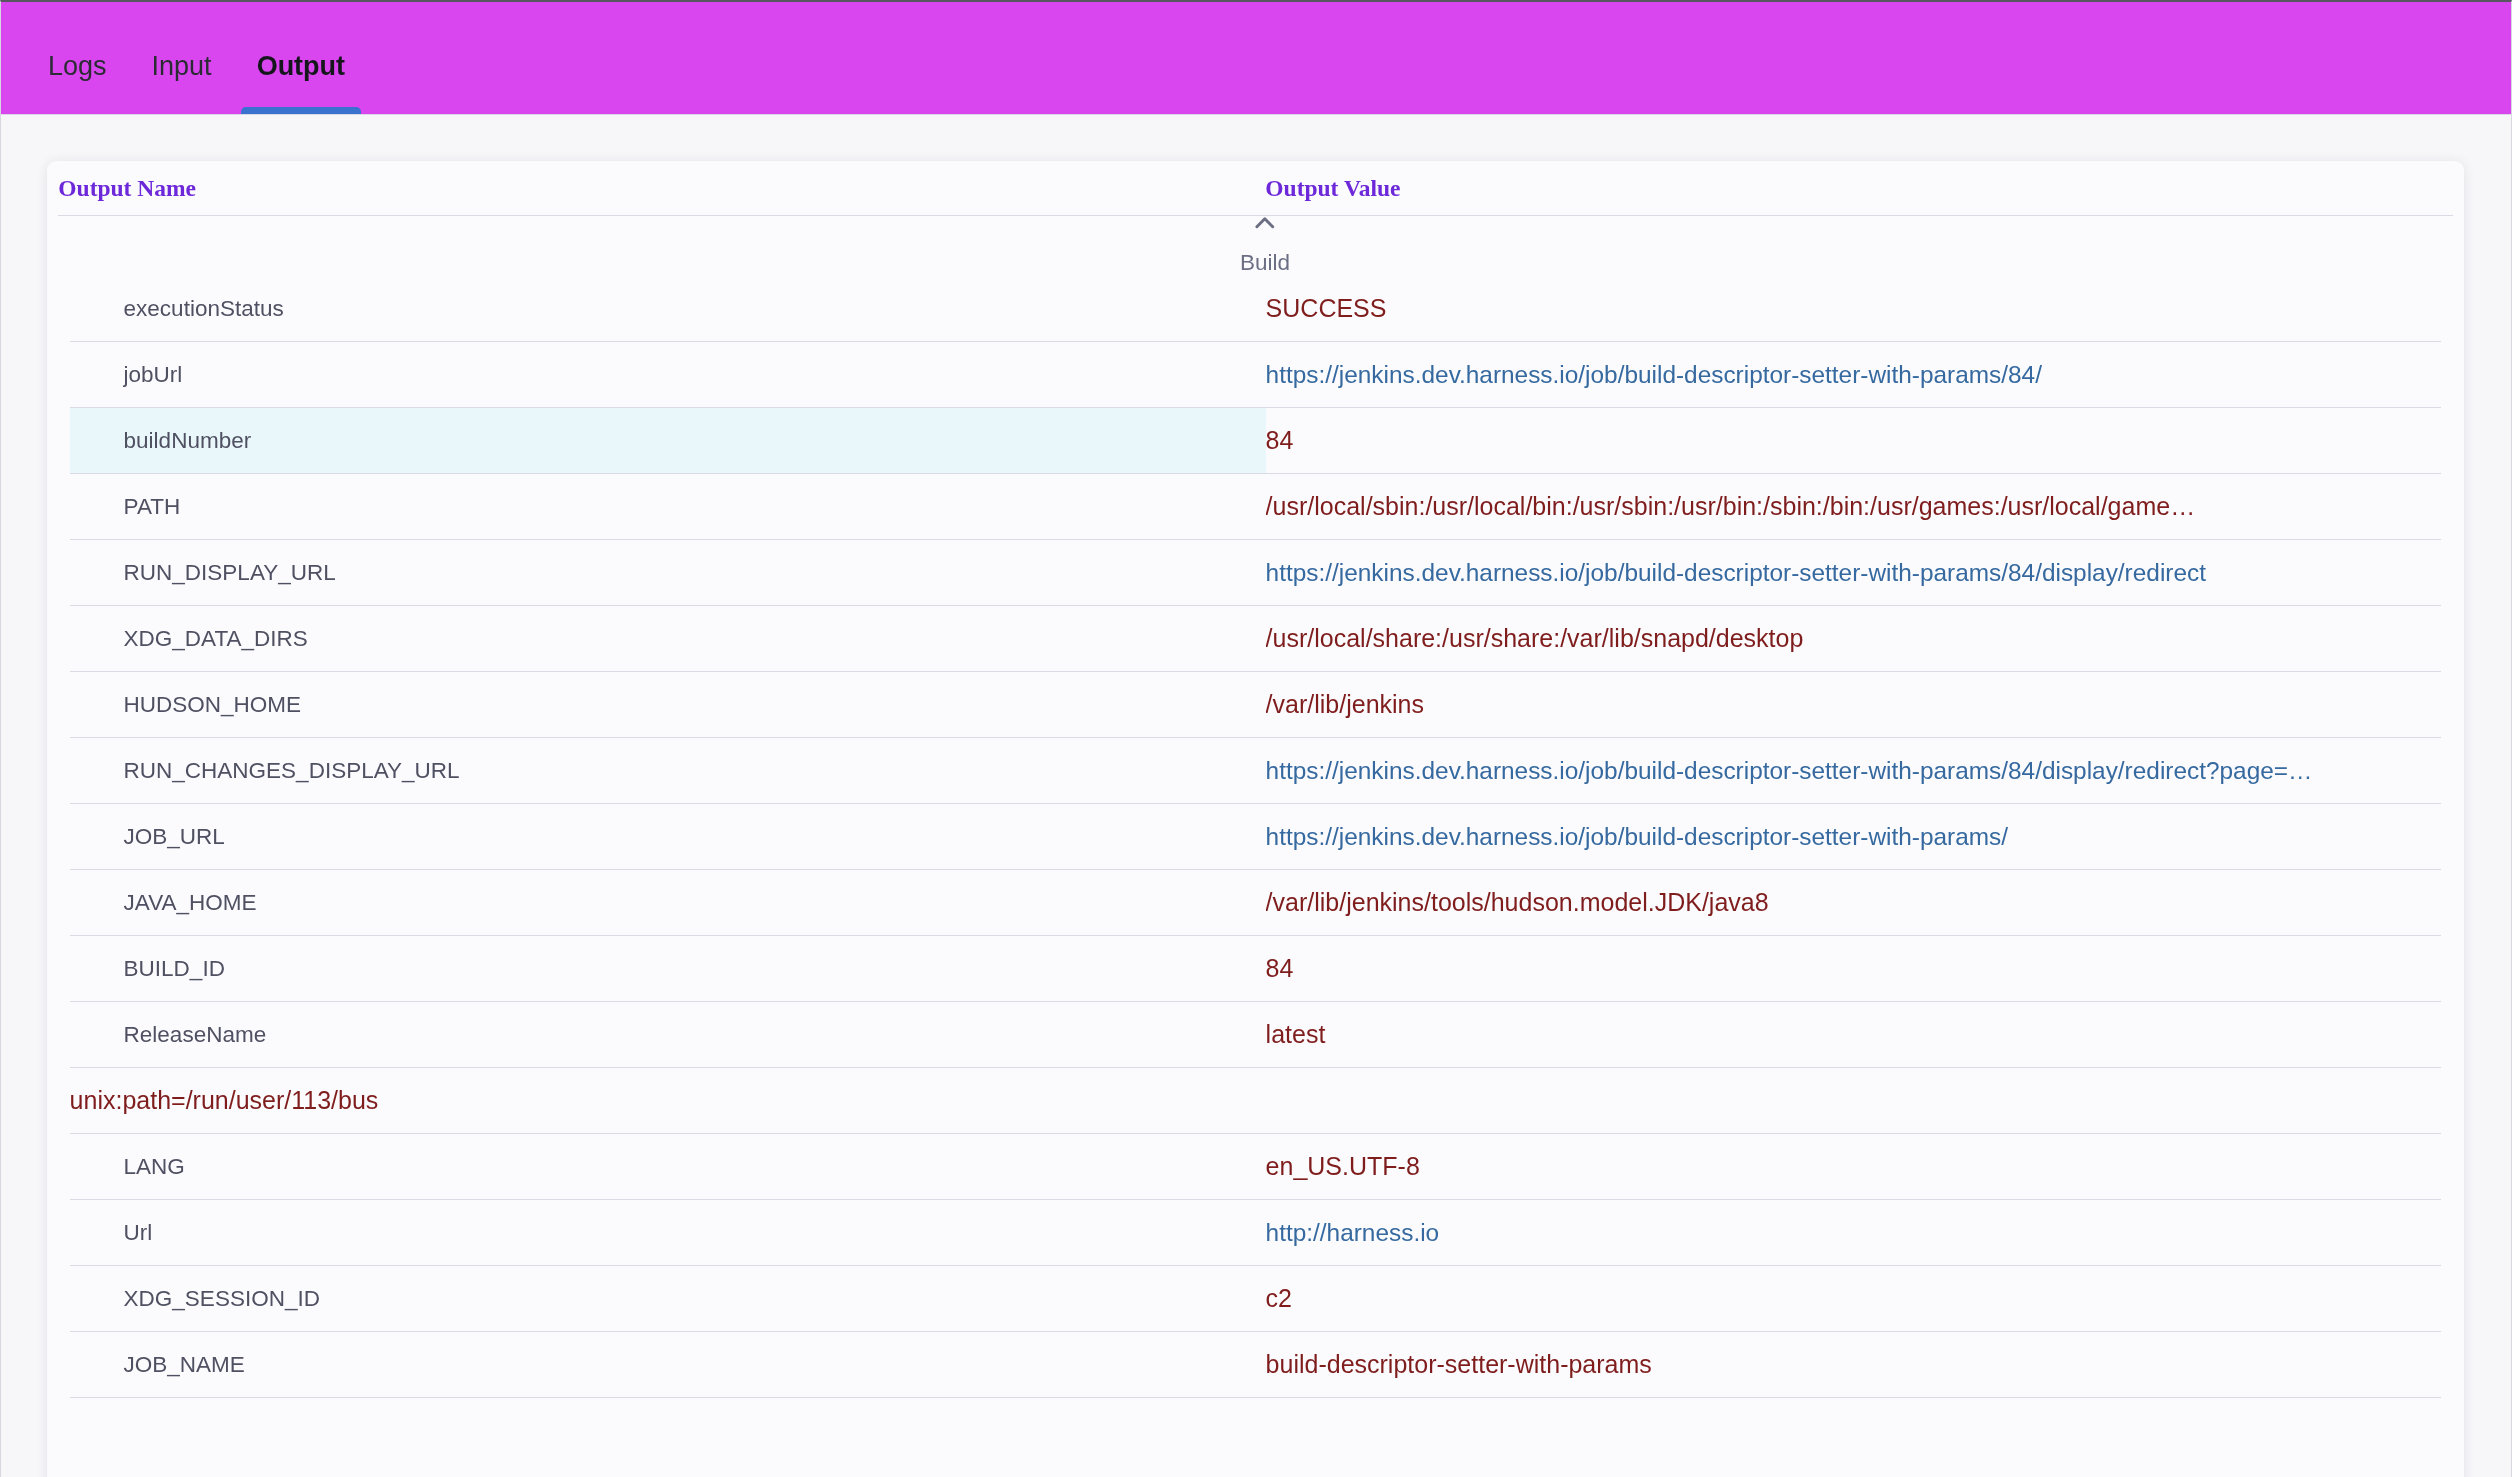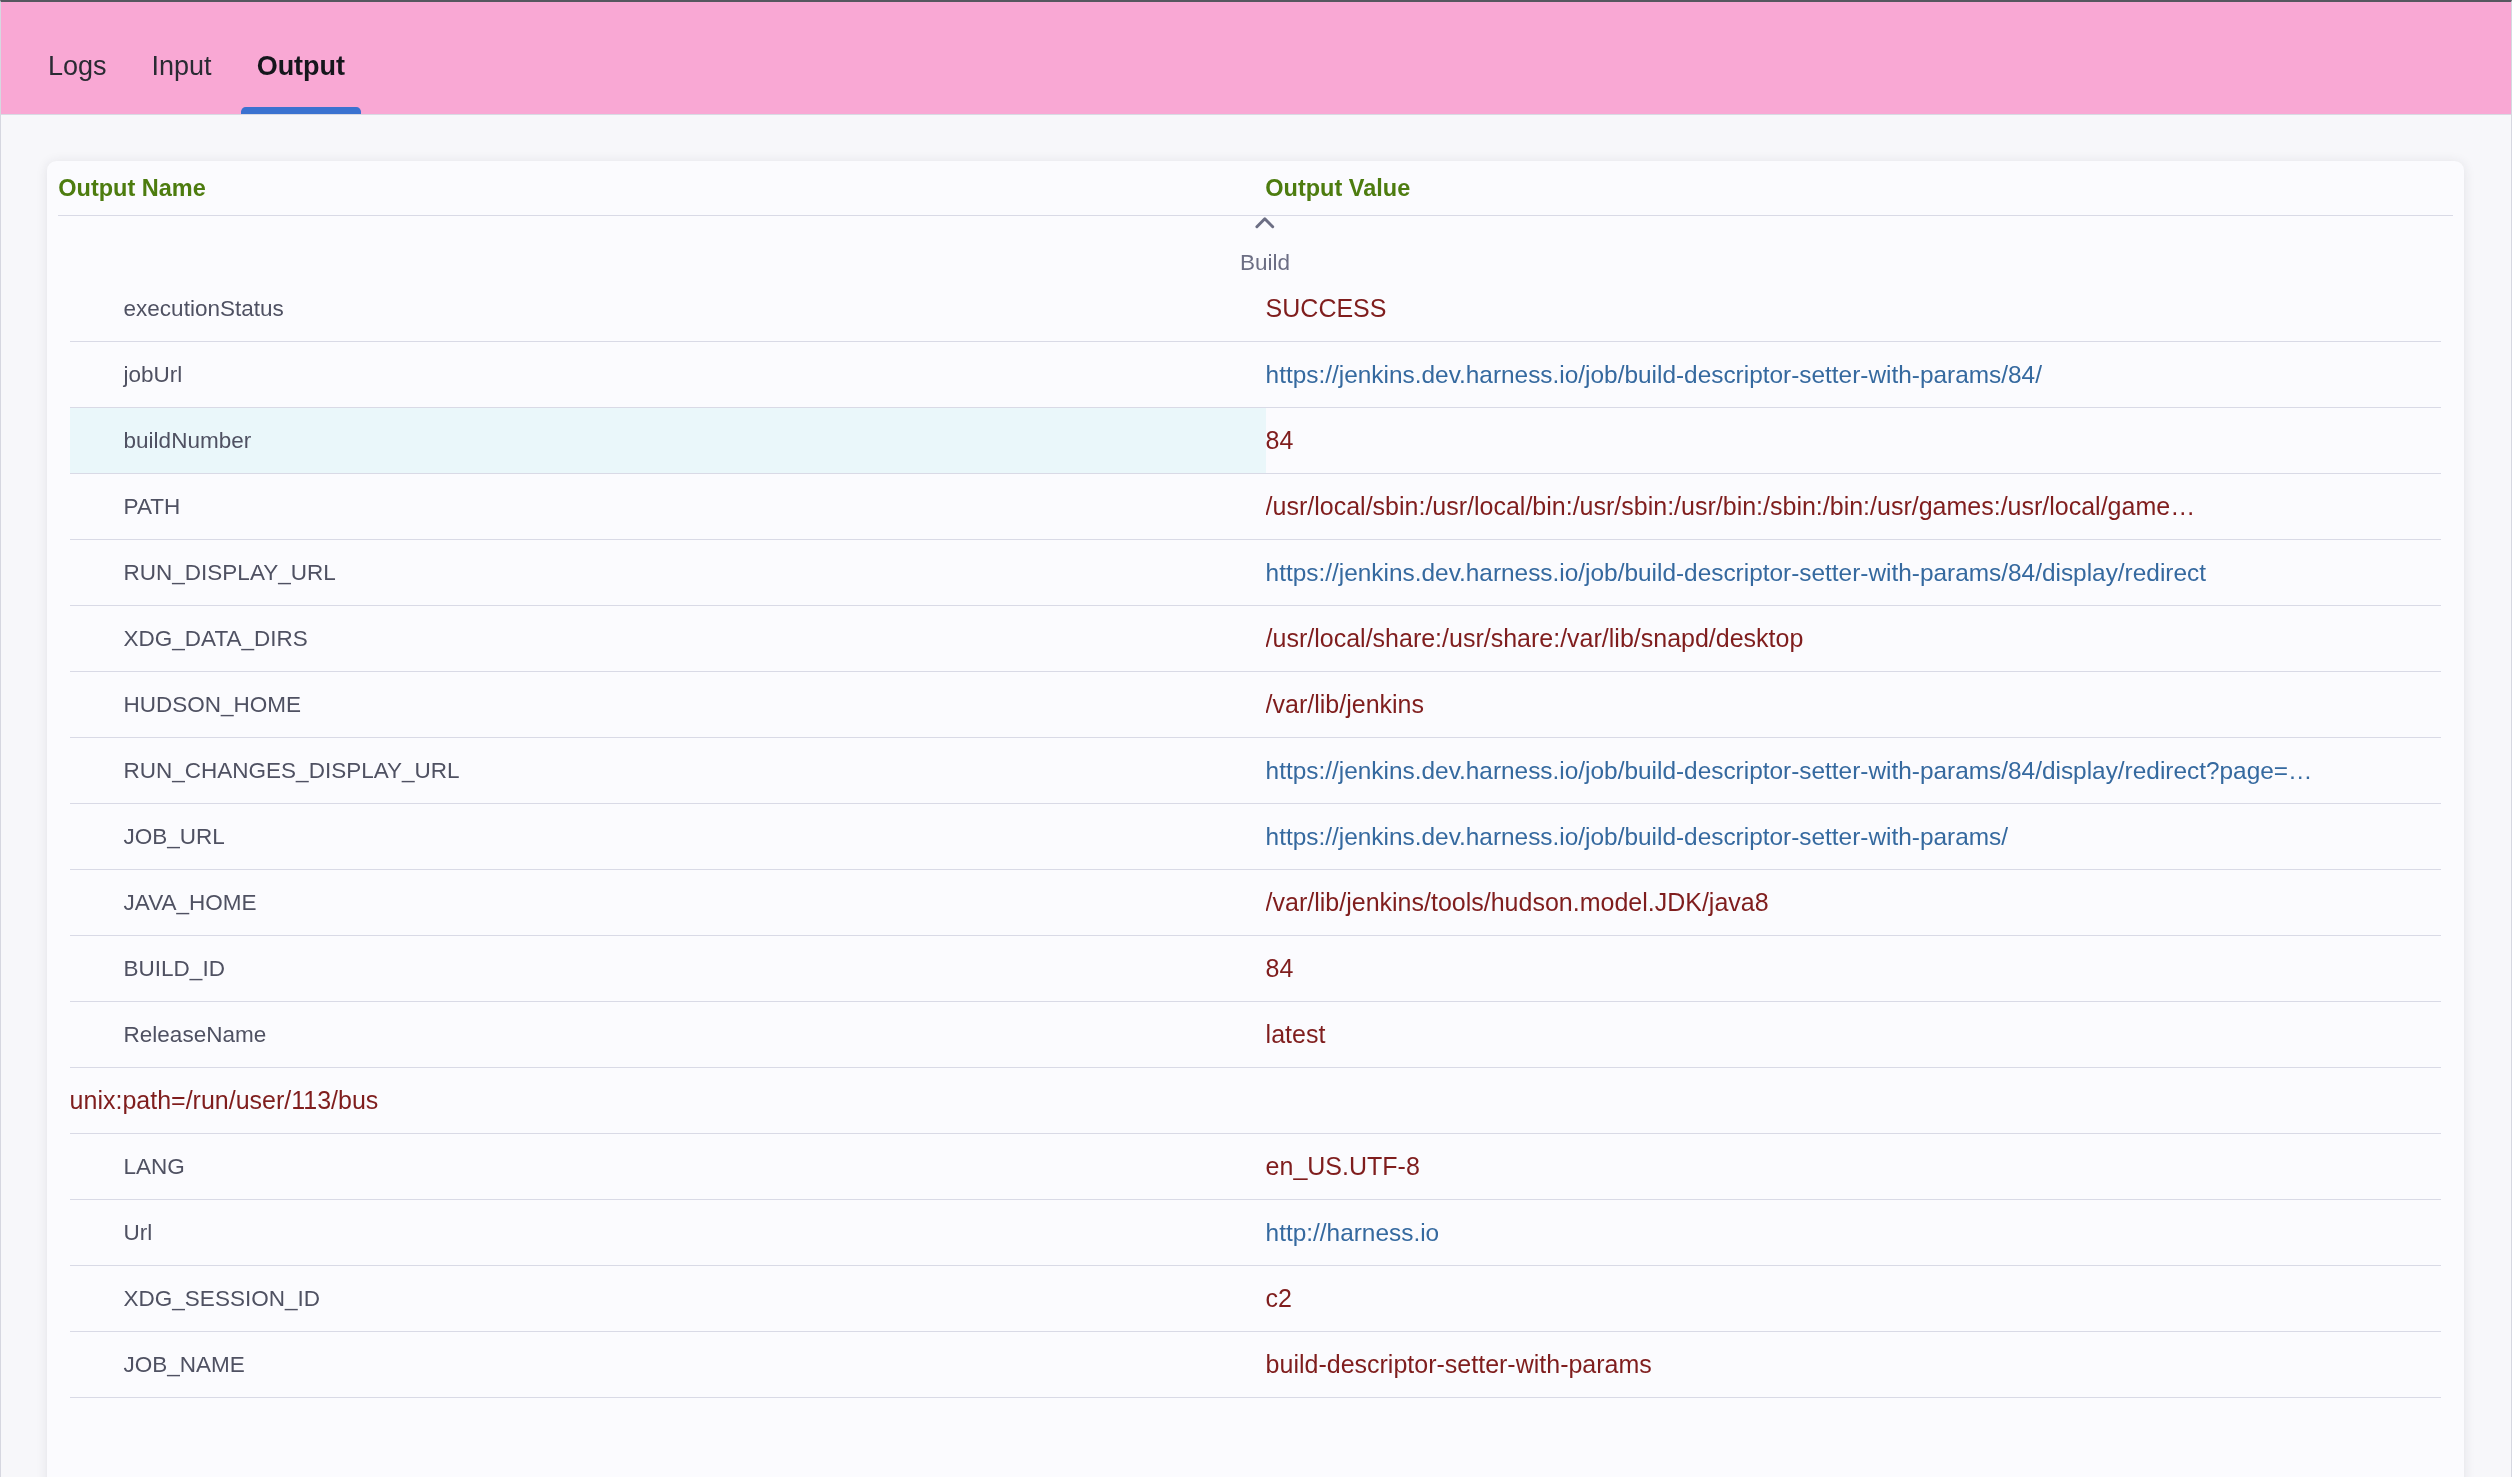--- a/index.html
+++ b/index.html
@@ -7,21 +7,21 @@
     width:2512px;height:1478px;overflow:hidden;box-sizing:border-box;
     background:#f7f7fa;
     border-top:2.8px solid #56575f;
     border-left:1.9px solid #d6d7e0;
     border-right:1.9px solid #d6d7e0;
     font-family:"Liberation Sans", sans-serif;
     -webkit-font-smoothing:antialiased;
   }
   
   .tabbar{
-    height:112px;background:#f9a8d4;border-bottom:0.9px solid #d9dae3;
+    height:112px;background:#d946ef;border-bottom:0.9px solid #d9dae3;
     display:flex;align-items:flex-end;padding-left:47px;gap:45px;
   }
   .tab{
     position:relative;font-size:27px;color:#2a2b33;font-weight:500;
     padding-bottom:32px;cursor:pointer;white-space:nowrap;
   }
   .tab.active{font-weight:700;color:#15161c;}
   .tab.active .tab-underline{
     position:absolute;left:-16px;right:-16px;bottom:0;height:6.6px;
     background:#3b72d0;border-radius:4.7px 4.7px 0 0;
@@ -29,21 +29,21 @@
   
   .content{padding:46px 47px 0 46px;}
   .card{
     background:#fbfbfe;border-radius:9.4px;height:1408px;
     box-shadow:0 1.9px 11.3px rgba(40,41,61,0.10);
     padding:0 11.3px;box-sizing:border-box;overflow:hidden;
   }
   .thead{
     display:grid;grid-template-columns:1207px 1fr;height:54px;
     align-items:center;border-bottom:0.9px solid #d9dae6;
-    font-size:23.5px;font-weight:700;color:#4d7c0f;
+    font-size:23.5px;font-weight:700;color:#6d28d9;font-family:Liberation Serif, serif;
   }
   .section-row{
     height:60px;display:flex;align-items:center;gap:20.7px;
     margin:0 11.3px;padding-left:19px;
     font-size:22.5px;color:#6c6e84;cursor:pointer;flex-direction:column;
   }
   .chevron{display:inline-flex;align-items:center;}
   .row{
     display:grid;grid-template-columns:1196px 1fr;height:65px;
     margin:0 11.3px;border-bottom:0.9px solid #d9dae6;

